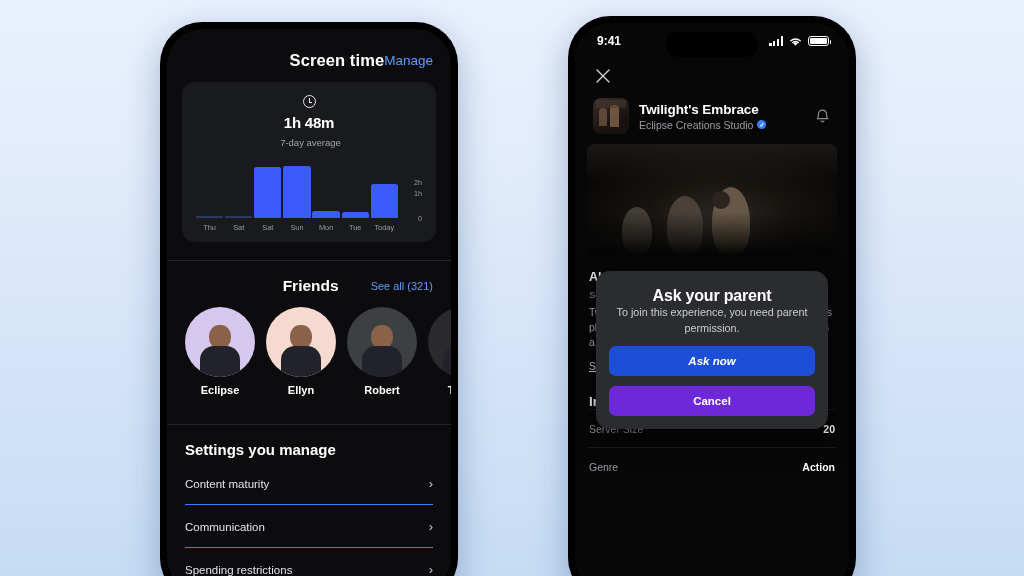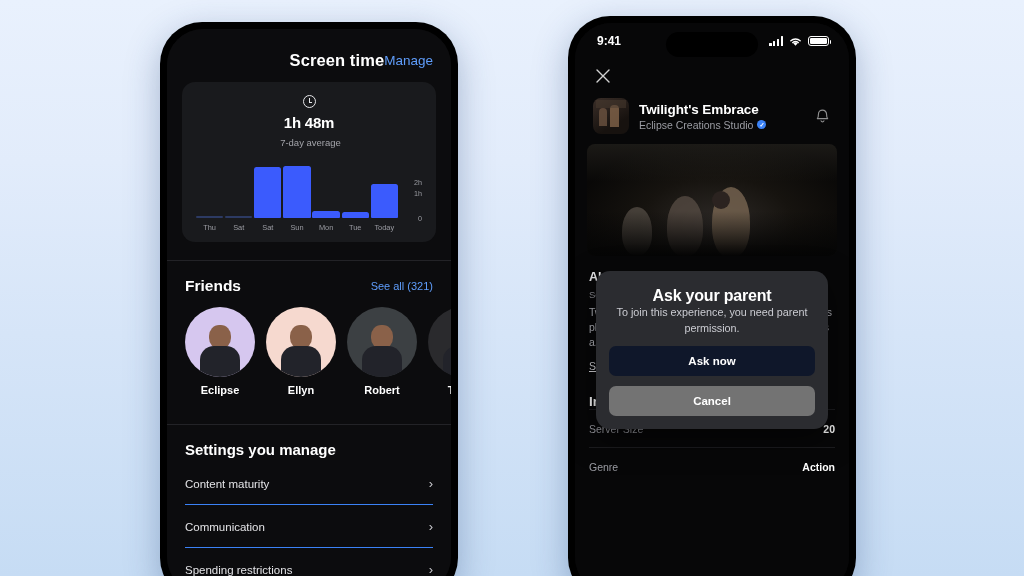--- a/index.html
+++ b/index.html
@@ -41,21 +41,21 @@
   .bar { width:100%; background:#3b5bfd; border-radius:2.5px 2.5px 1px 1px; }
   .bar.zero { background:#2c3a63; height:2px !important; border-radius:2px; }
   .blabels { position:absolute; left:2px; right:26px; bottom:0;
              display:flex; justify-content:space-between; }
   .blab { width:13.5%; text-align:center; font-size:7.4px; color:#9b9ca3; }
   .yax { position:absolute; right:0; top:-6px; bottom:12px; width:24px; }
   .ytk { position:absolute; right:2px; font-size:7.2px; color:#9b9ca3; transform:translateY(-50%); }
 
   .divider { height:1px; background:#232327; margin:14px 0 0 0; }
 
-  .sec-head { display:flex; align-items:center; justify-content:space-between; padding:16px 18px 12px 18px; }
+  .sec-head { display:flex; align-items:center; justify-content:flex-end; padding:16px 18px 12px 18px;gap:32px; }
   .sec-title { font-size:15.5px; font-weight:700; }
   .sec-link  { font-size:11px; color:#5f9dfb; font-weight:400; }
 
   .friends { display:flex; gap:11px; padding:0 0 14px 18px; }
   .fr { width:70px; flex:none; text-align:center; }
   .av { width:70px; height:70px; border-radius:50%; overflow:hidden; position:relative; }
   .fr-name { margin-top:7px; font-size:11px; font-weight:700; }
 
   .set-title { font-size:15px; font-weight:700; padding:16px 18px 4px 18px; }
   .set-row { display:flex; align-items:center; justify-content:space-between;
@@ -108,22 +108,22 @@
 
   
   .modal-wrap { position:absolute; left:0; right:0; top:248px; display:flex; justify-content:center; z-index:20; }
   .modal { width:232px; background:#2b2c30; border-radius:14px; padding:16px 13px 13px 13px;
            box-shadow:0 10px 30px rgba(0,0,0,.55); text-align:center; }
   .m-title { font-size:16px; font-weight:700; letter-spacing:-.2px; }
   .m-body { font-size:10.8px; color:#cbccd2; line-height:1.45; padding:0 4px; }
   .m-btn { display:block; width:100%; border:none; border-radius:7px; font-size:11.5px;
            font-weight:700; padding:9px 0; margin-top:10px; cursor:pointer;
            font-family:"Liberation Sans", sans-serif; }
-  .m-primary { background:#0f172a; color:#fff; }
-  .m-secondary { background:#737373; color:#fff; }
+  .m-primary { background:#1d4ed8; color:#fff;font-style:italic; }
+  .m-secondary { background:#6d28d9; color:#fff; }
 </style>
 </head>
 <body>
 
 <div class="phone" id="phone-left">
   <div class="phone-screen">
     <div class="l-screen">
 
       <div class="l-head">
         <div class="l-head-title">Screen time</div>

